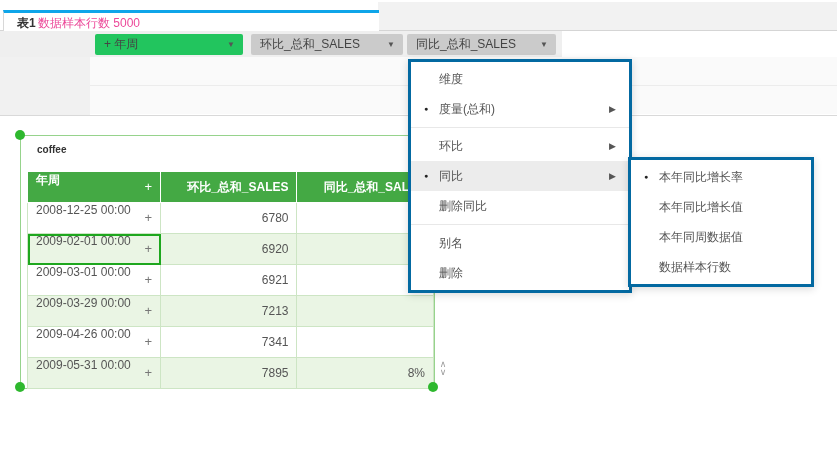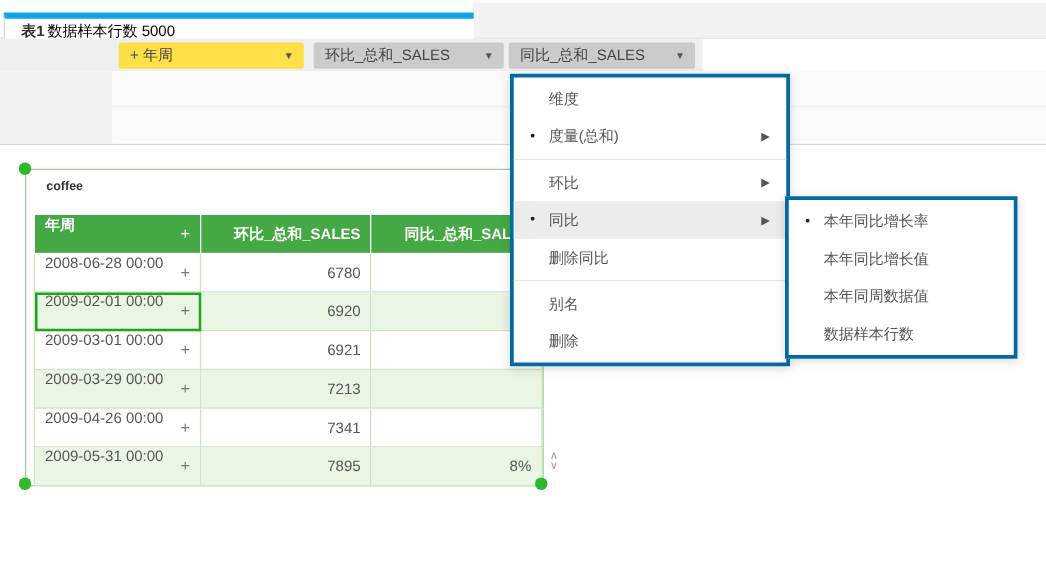--- a/index.html
+++ b/index.html
@@ -2,32 +2,32 @@
 <html style="--accent: #44a944;"><head>
 <meta charset="utf-8">
 <style>
   html,body{margin:0;padding:0;background:#fff;}
   body{font-family:"Liberation Sans","DejaVu Sans",sans-serif;}
   #app{position:relative;width:837px;height:454px;overflow:hidden;background:#fff;}
 
   
   .titlebar{position:absolute;left:0;top:0;width:837px;height:30px;background:#fff;border-bottom:1px solid #d5d5d5;}
   .titlebar .gray-seg{position:absolute;left:378px;top:2px;right:0;bottom:0;background:#f2f2f2;}
-  .title-field{position:absolute;left:3px;top:10px;width:375px;height:20px;background:#fff;border-top:5px solid #0ea5e9;border-left:1px solid #d8d8d8;}
+  .title-field{position:absolute;left:3px;top:10px;width:375px;height:20px;background:#fff;border-top:3px solid #0ea5e9;border-left:1px solid #d8d8d8;}
   .title-field .tname{position:absolute;left:13px;top:0;line-height:20px;font-size:12px;font-weight:bold;color:#333;}
-  .title-field .tsample{position:absolute;left:34px;top:0;line-height:20px;font-size:12px;color:#000000;text-align:right;}
+  .title-field .tsample{position:absolute;left:34px;top:0;line-height:20px;font-size:12px;color:#ec4899;text-align:right;}
 
   
   .toolbar{position:absolute;left:0;top:31px;width:837px;height:26px;background:#fff;}
   .toolbar .gray-part{position:absolute;left:0;top:0;width:562px;height:26px;background:#efefef;}
   .toolbar .lbl{position:absolute;left:38px;top:0;line-height:26px;font-size:12px;color:#666;margin-top:28px;}
   .pill{position:absolute;top:3px;height:21px;border-radius:2px;font-size:12px;line-height:21px;color:#444;cursor:pointer;}
   .pill .plabel{position:absolute;left:9px;top:0;white-space:nowrap;}
   .pill .caret{position:absolute;right:8px;top:0;font-size:8px;color:#555;line-height:21px;}
-  .pill0{left:95px;width:148px;background:#fde047;}
+  .pill0{left:95px;width:148px;background:#22c55e;}
   .pill1{left:251px;width:152px;background:#cbcbcb;}
   .pill2{left:407px;width:149px;background:#cbcbcb;}
 
   
   .subrows{position:absolute;left:0;top:57px;width:837px;height:58px;border-bottom:1px solid #d9d9d9;background:#fff;}
   .subrows .leftcell{position:absolute;left:0;top:0;width:90px;height:58px;background:#f1f1f1;}
   .subrows .r1{position:absolute;left:90px;top:0;right:0;height:28px;background:#fafafa;border-bottom:1px solid #ececec;}
   .subrows .r2{position:absolute;left:90px;top:29px;right:0;height:28px;background:#fafafa;}
 
   
@@ -105,21 +105,21 @@
       <thead>
           <tr>
             <th class="c0" style="width: 133px;"><span class="plus-ico">+</span><span>年周</span></th>
             <th class="c1" style="width: 134px;"><span>环比_总和_SALES</span></th>
             <th class="c2" style="width: 134px;"><span>同比_总和_SALES</span></th>
           </tr>
         </thead>
       <tbody>
           <tr>
             <td>
-              <span class="datecell">2008-06-28 00:00</span>
+              <span class="datecell">2008-12-25 00:00</span>
               <span class="plus-ico">+</span>
             </td>
             <td class="num">6780</td>
             <td class="num"></td>
           </tr>
           <tr class="alt">
             <td class="selected">
               <span class="datecell">2009-02-01 00:00</span>
               <span class="plus-ico">+</span>
             </td>

